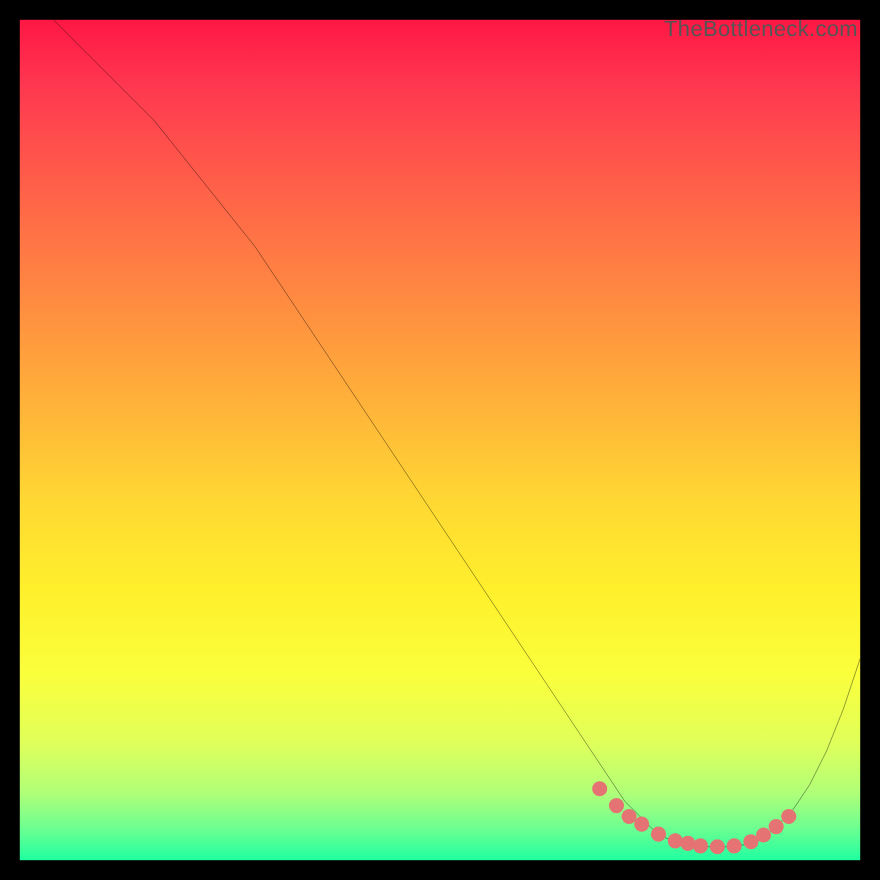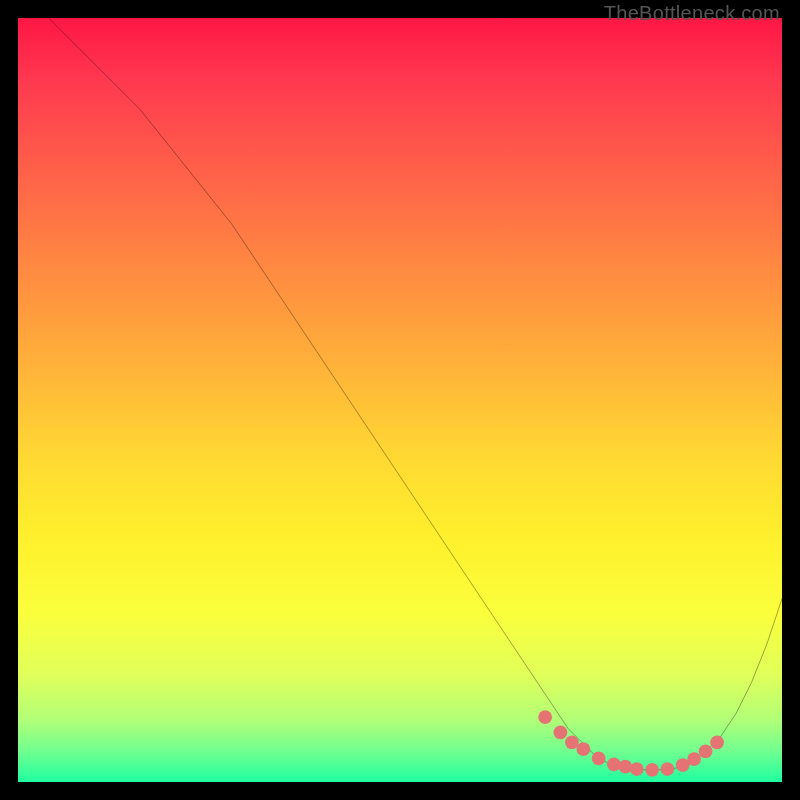--- a/index.html
+++ b/index.html
@@ -1,18 +1,18 @@
 <!DOCTYPE html>
 <html><head>
 <meta charset="utf-8">
 <style>
 *{margin:0;padding:0;box-sizing:border-box}
 body{background:#000;width:800px;height:800px;position:relative;font-family:Arial,sans-serif}
 .plot-area{position:absolute;left:18px;top:18px;width:764px;height:764px;background:linear-gradient(to bottom,#ff1744 0%,#ff3850 8%,#ff5a4a 18%,#ff7a44 28%,#ff9a3e 38%,#ffba38 48%,#ffda32 58%,#fff02c 68%,#faff3c 78%,#e0ff5a 86%,#b0ff78 92%,#70ff90 96%,#20ffa0 100%)}
-.watermark{position:absolute;top:2px;right:20px;color:#555;font-size:20px;font-weight:400;letter-spacing:0.3px}
+.watermark{position:absolute;top:16px;right:20px;color:#555;font-size:20px;font-weight:400;letter-spacing:0.3px}
 .curve{position:absolute;left:18px;top:18px;width:764px;height:764px}
 </style>
 </head>
 <body>
 
 <div class="plot-area"></div>
 
 <div class="watermark">TheBottleneck.com</div>
 
 <svg class="curve" viewBox="0 0 100 100" preserveAspectRatio="none">

